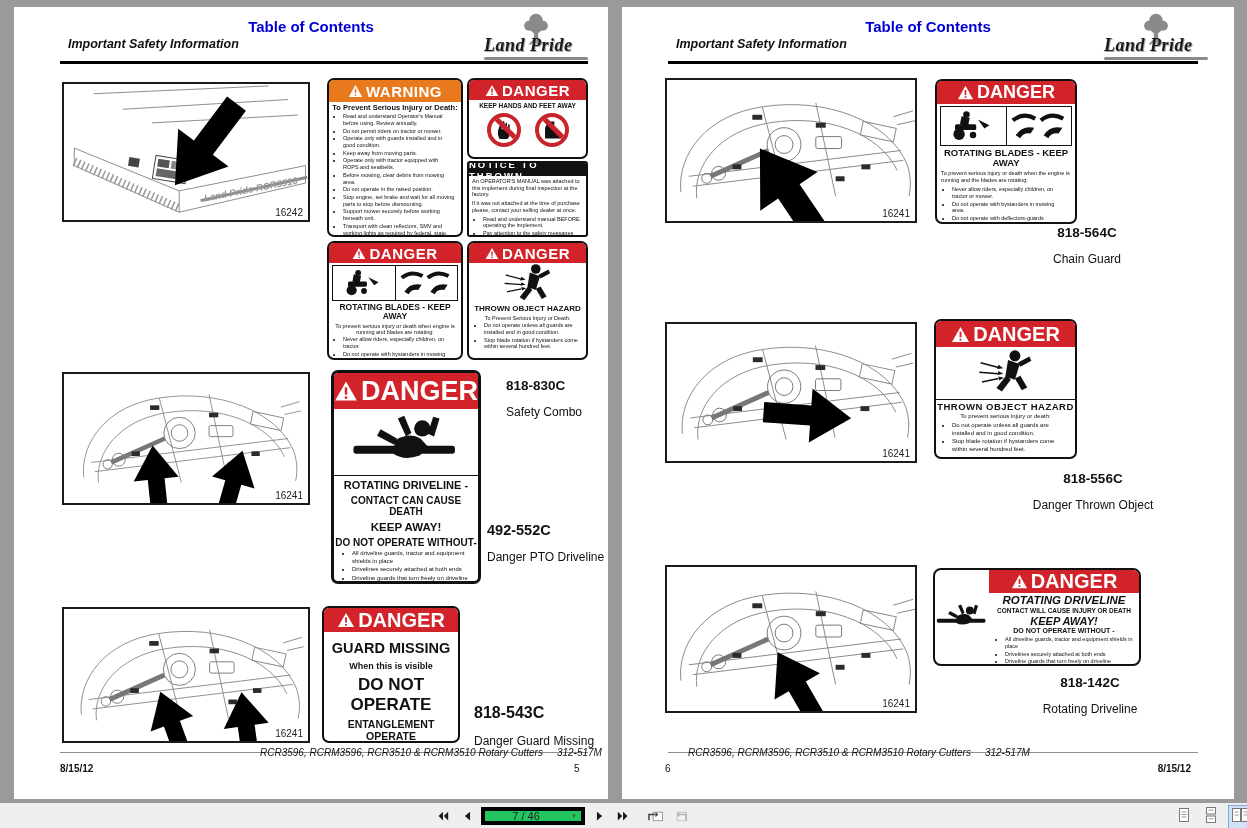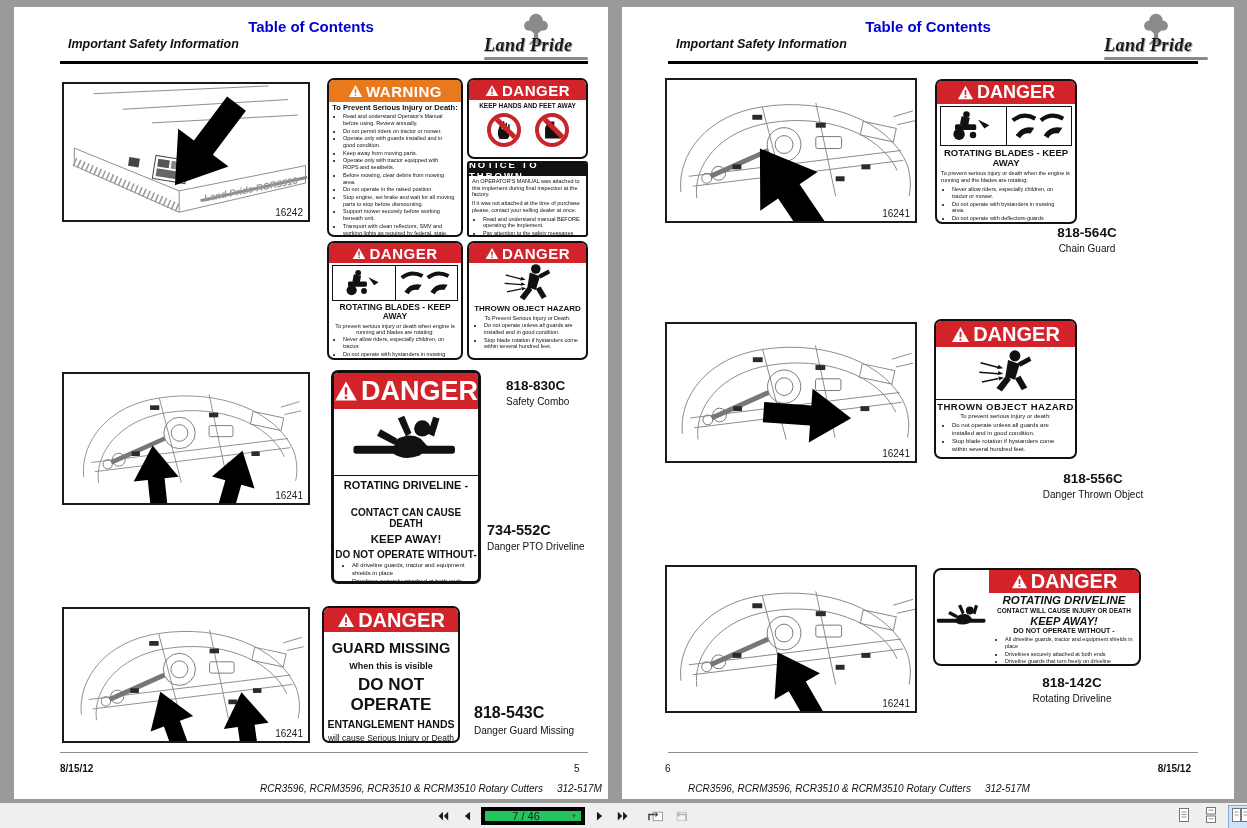--- a/index.html
+++ b/index.html
@@ -45,28 +45,28 @@
   .picto-cell{flex:1;display:flex;align-items:center;justify-content:center;padding:1px}
   .picto-cell + .picto-cell{border-left:1.5px solid #111}
 
   .prohibit-row{display:flex;justify-content:center;gap:14px;margin-top:4px}
   .prohibit{position:relative;width:34px;height:34px;border:4px solid #c8242b;border-radius:50%;display:flex;align-items:center;justify-content:center;overflow:hidden}
   .prohibit::after{content:"";position:absolute;left:-4px;top:11px;width:42px;height:5px;background:#c8242b;transform:rotate(45deg)}
 
   
   .cap{position:absolute}
   .cap .part-num{font-weight:bold;font-size:13.5px}
-  .cap .part-name{font-size:10px;margin-top:3px}
+  .cap .part-name{font-size:12px;margin-top:12px}
   .cap.centered{text-align:center}
 
   
   .foot-rule{position:absolute;top:745px;left:46px;height:1px;background:#8d8d8d}
   .page-left .foot-rule{width:528px}.page-right .foot-rule{width:530px}
   .foot-date{position:absolute;top:756px;font-size:10px;font-weight:bold}
-  .foot-doc{position:absolute;top:776px;font-size:10px;font-style:italic;white-space:nowrap}
+  .foot-doc{position:absolute;top:740px;font-size:10px;font-style:italic;white-space:nowrap}
   .foot-doc .docnum{margin-left:14px}
   .foot-page{position:absolute;top:756px;font-size:10px}
 
   
   .toolbar{position:absolute;left:0;bottom:0;width:100%;height:26px;background:#efefef;border-top:1px solid #9b9b9b}
   .tb-center{position:absolute;left:433px;top:3px;display:flex;align-items:center;gap:5px}
   .tb-btn{width:19px;height:19px;display:flex;align-items:center;justify-content:center;cursor:pointer}
   .page-box{width:104px;height:18px;background:#22c55e;border:4px solid #000000;display:flex;align-items:center;font-size:11px;color:#222;cursor:pointer}
   .page-box .val{flex:1;text-align:center}
   .page-box .dd{width:14px;font-size:6px;color:#555;text-align:center;align-self:center}
@@ -349,36 +349,36 @@
             <use href="#warn-tri"></use>
           </svg>
         <span>DANGER</span>
       </div>
       <div style="display:flex;justify-content:center;padding:4px 0;border-bottom:1.5px solid #111">
         <svg width="122" height="58">
             <use href="#pg-entangled"></use>
           </svg>
       </div>
       <div class="centerline" style="font-weight:bold;font-size:11px;margin-top:3px">ROTATING DRIVELINE -</div>
-      <div class="centerline" style="font-weight:bold;font-size:10px;margin-top:15px">CONTACT CAN CAUSE DEATH</div>
+      <div class="centerline" style="font-weight:bold;font-size:10px;margin-top:3px">CONTACT CAN CAUSE DEATH</div>
       <div class="centerline" style="font-weight:bold;font-size:11.5px;margin-top:3px">KEEP AWAY!</div>
       <div class="centerline" style="font-weight:bold;font-size:10px;margin-top:3px">DO NOT OPERATE WITHOUT-</div>
       <ul class="blt tiny6" style="margin:2px 6px 0 10px">
           <li>All driveline guards, tractor and equipment shields in place</li>
           <li>Drivelines securely attached at both ends</li>
           <li>Driveline guards that turn freely on driveline</li>
         </ul>
     </div>
 
     <div class="cap" style="left:492px;top:371px">
       <div class="part-num">818-830C</div>
       <div class="part-name">Safety Combo</div>
     </div>
     <div class="cap" style="left:473px;top:515px">
-      <div class="part-num" style="font-size:14.5px">734-552C</div>
+      <div class="part-num" style="font-size:14.5px">492-552C</div>
       <div class="part-name">Danger PTO Driveline</div>
     </div>
 
     <div class="figure" style="left:48px;top:600px;width:248px;height:136px">
       <svg viewBox="0 0 250 140">
         <use href="#deck-top"></use>
         <g transform="translate(108,116) rotate(-20)">
           <path d="M-9 48 L-9 6 L-24 6 L0 -30 L24 6 L9 6 L9 48 Z" fill="#000"></path>
         </g>
         <g transform="translate(188,118) rotate(-8)">
@@ -391,21 +391,21 @@
     <div class="decal" style="left:308px;top:599px;width:138px;height:137px">
       <div class="d-head red" style="height:24px;font-size:20px;letter-spacing:0">
         <svg class="tri" width="18" height="16">
             <use href="#warn-tri"></use>
           </svg>
         <span>DANGER</span>
       </div>
       <div class="centerline" style="font-weight:bold;font-size:14.5px;margin-top:8px">GUARD MISSING</div>
       <div class="centerline" style="font-weight:bold;font-size:9px;margin-top:4px">When this is visible</div>
       <div class="centerline" style="font-weight:bold;font-size:17px;margin-top:4px">DO NOT OPERATE</div>
-      <div class="centerline" style="font-weight:bold;font-size:10.5px;margin-top:4px">ENTANGLEMENT HANDS</div>
+      <div class="centerline" style="font-weight:bold;font-size:10.5px;margin-top:4px">ENTANGLEMENT OPERATE</div>
       <div class="centerline" style="font-size:8.5px;margin-top:4px">will cause Serious Injury or Death</div>
     </div>
 
     <div class="cap" style="left:460px;top:697px">
       <div class="part-num" style="font-size:16px">818-543C</div>
       <div class="part-name">Danger Guard Missing</div>
     </div>
 
     <div class="foot-rule"></div>
     <div class="foot-date" style="left:46px">8/15/12</div>
@@ -540,21 +540,21 @@
         <div class="centerline" style="font-weight:bold;font-style:italic;font-size:11px">KEEP AWAY!</div>
         <div class="centerline" style="font-weight:bold;font-size:7px">DO NOT OPERATE WITHOUT -</div>
         <ul class="blt tiny" style="margin:1px 4px 0 8px">
             <li>All driveline guards, tractor and equipment shields in place</li>
             <li>Drivelines securely attached at both ends</li>
             <li>Driveline guards that turn freely on driveline</li>
           </ul>
       </div>
     </div>
 
-    <div class="cap centered" style="left:383px;top:668px;width:134px">
+    <div class="cap centered" style="left:401px;top:668px;width:134px">
       <div class="part-num">818-142C</div>
       <div class="part-name">Rotating Driveline</div>
     </div>
 
     <div class="foot-rule"></div>
     <div class="foot-page" style="left:43px">6</div>
     <div class="foot-doc" style="left:66px">
       <span>RCR3596, RCRM3596, RCR3510 &amp; RCRM3510 Rotary Cutters</span><span class="docnum">312-517M</span>
     </div>
     <div class="foot-date" style="right:43px">8/15/12</div>

